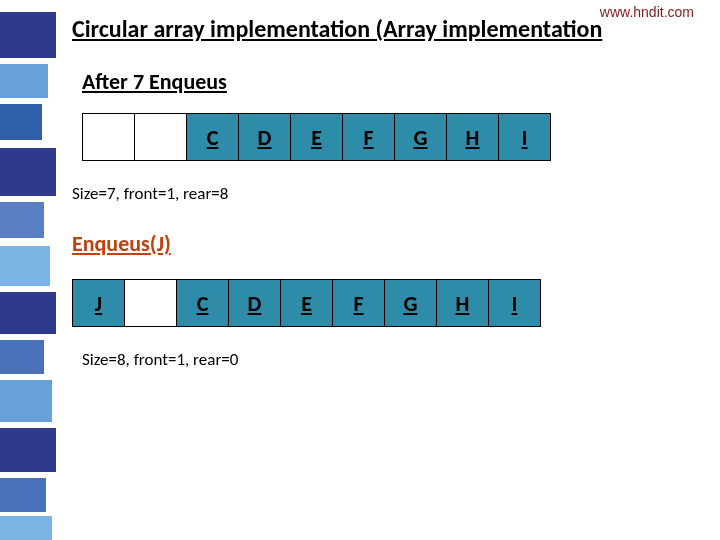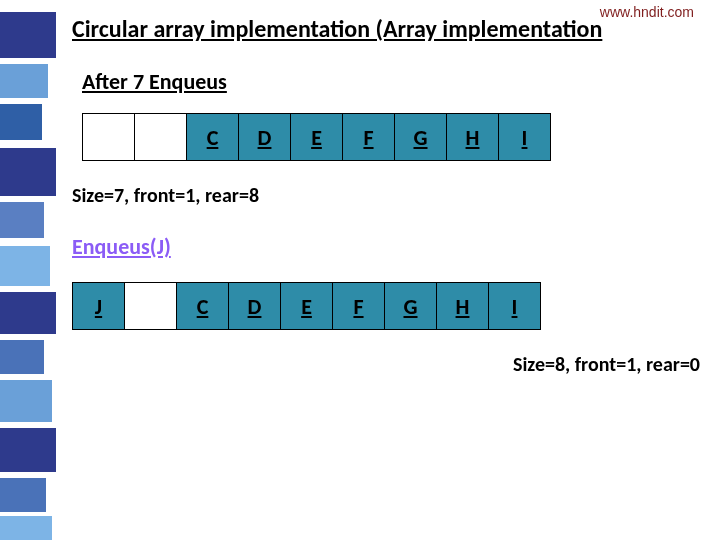--- a/index.html
+++ b/index.html
@@ -50,26 +50,26 @@
     font-size: 22px;
     font-weight: bold;
     text-decoration: underline;
     color: #000;
     margin: 12px 0 18px 10px;
   }
   .subhead2 {
     font-size: 22px;
     font-weight: bold;
     text-decoration: underline;
-    color: #8b5cf6;
+    color: #c2410c;
     margin: 26px 0 22px 0;
   }
   .status {
-    font-size: 20px;
-    font-weight: bold;
+    font-size: 17px;
+    font-weight: normal;
     color: #000;
     margin: 22px 0 0 0;
   }
   .array {
     display: flex;
     margin-left: 10px;
   }
   .cell {
     width: 53px;
     height: 48px;
@@ -140,14 +140,14 @@
       <div class="cell empty"></div>
       <div class="cell filled">C</div>
       <div class="cell filled">D</div>
       <div class="cell filled">E</div>
       <div class="cell filled">F</div>
       <div class="cell filled">G</div>
       <div class="cell filled">H</div>
       <div class="cell filled">I</div>
     </div>
 
-  <div class="status" style="margin-left:10px;text-align:right;">Size=8, front=1, rear=0</div>
+  <div class="status" style="margin-left:10px;">Size=8, front=1, rear=0</div>
 </div>
 
 </body></html>

